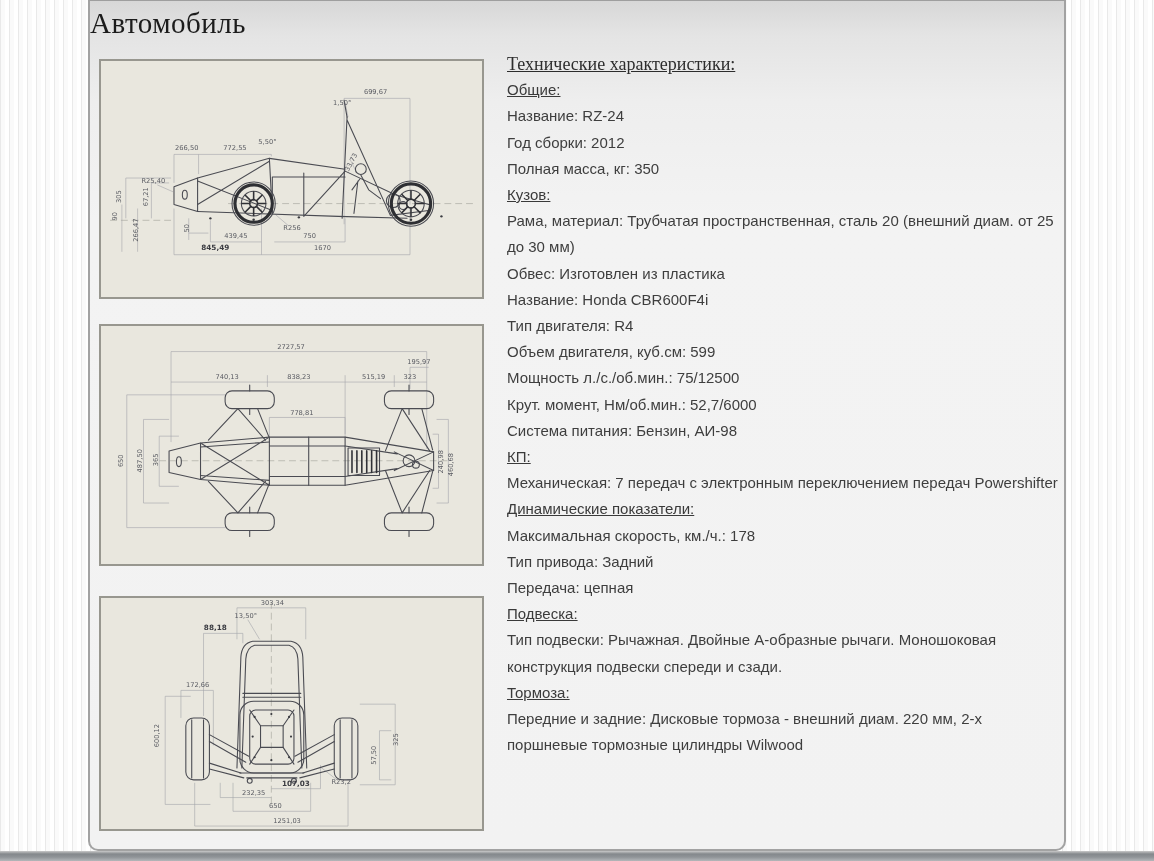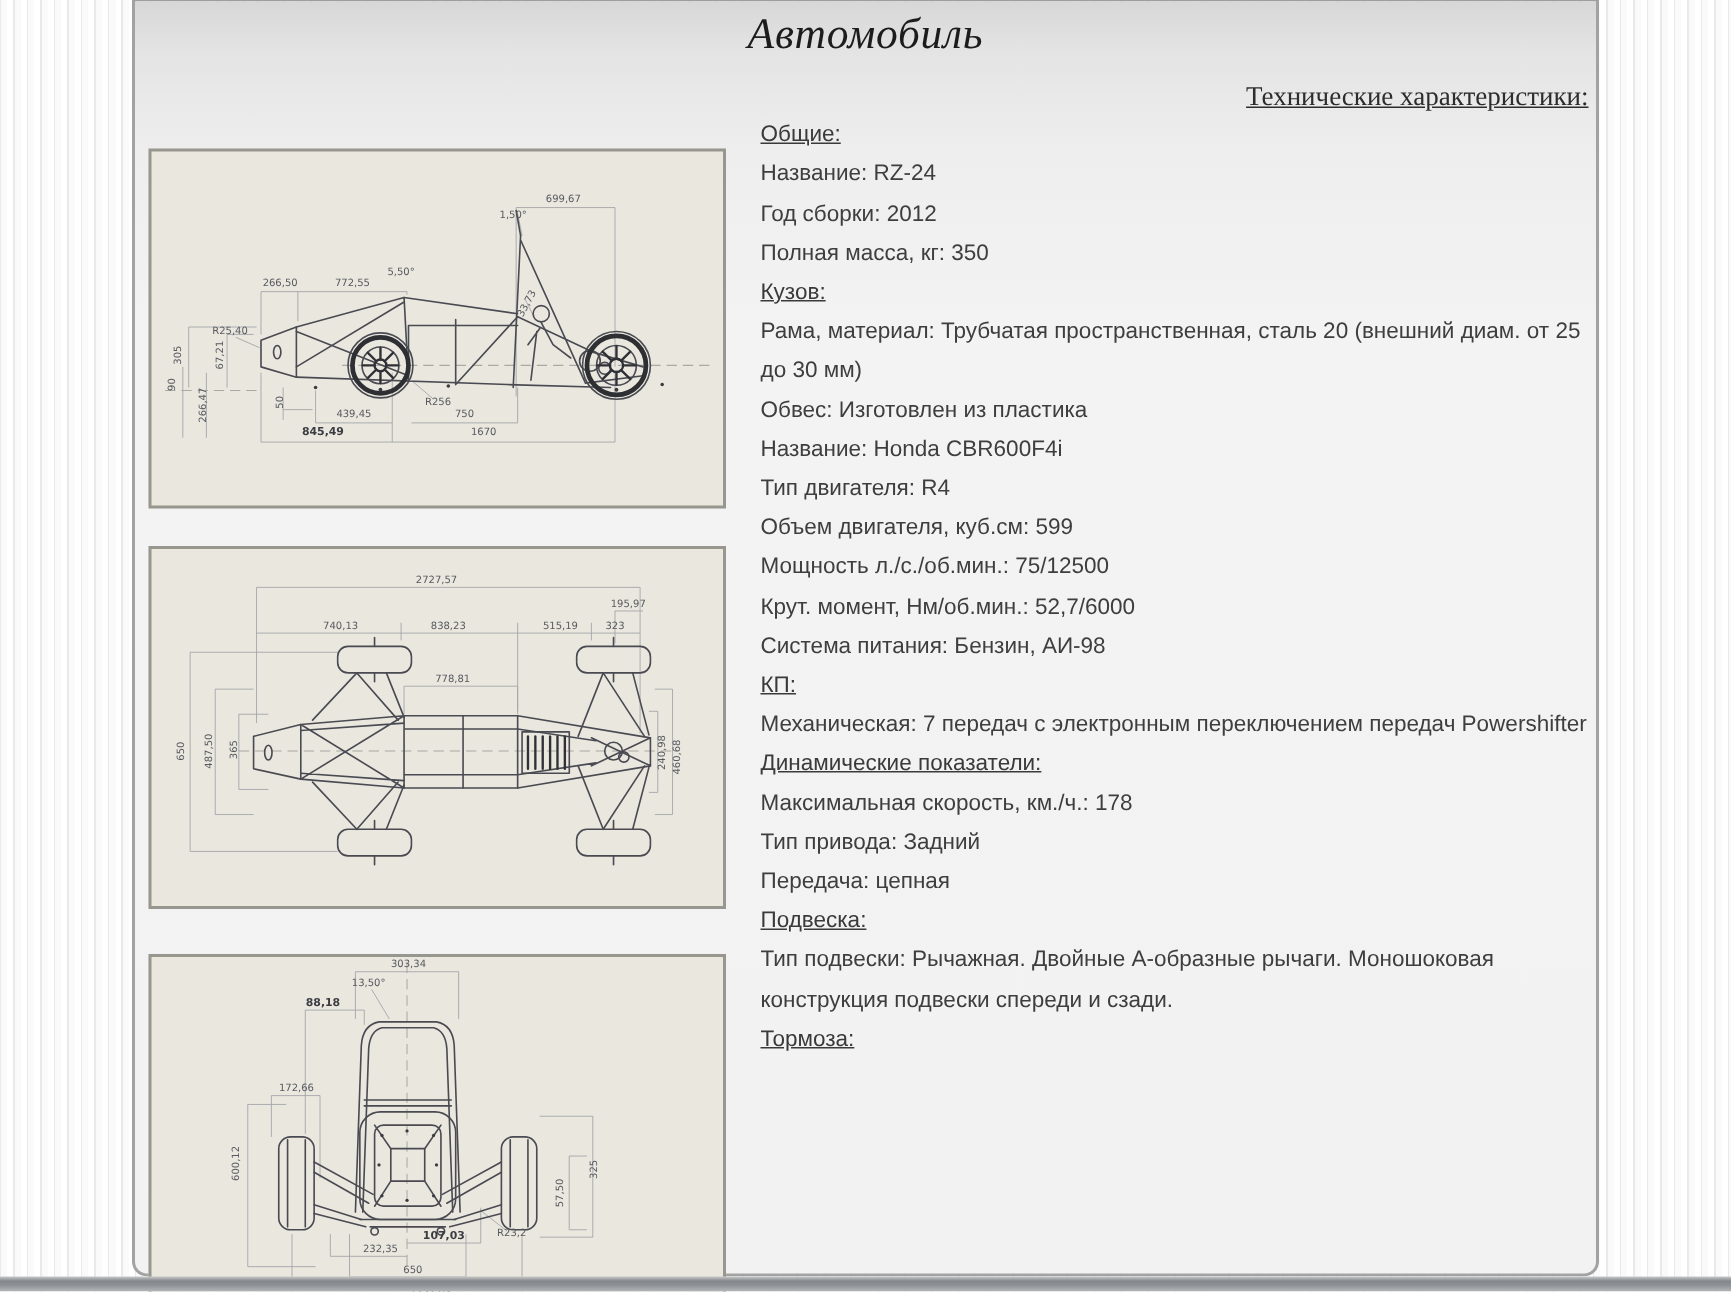--- a/index.html
+++ b/index.html
@@ -11,40 +11,39 @@
   }
   .content{
     position:absolute;left:88px;top:0;width:978px;height:851px;
     box-sizing:border-box;
     border:2px solid #a2a2a2;border-top:1px solid #9e9e9e;
     border-radius:0 0 10px 10px;
     background:linear-gradient(180deg,#d7d7d7 0,#e4e4e4 34px,#eeeeee 100px,#f3f3f3 220px,#f2f2f2 100%);
   }
   .page-title{
     position:absolute;left:0;top:6px;width:100%;margin:0;
-    text-align:center;font-family:"Liberation Serif",serif;
-    font-weight:400;font-size:29px;color:#1c1c1c;letter-spacing:.5px;font-style:italic;
+    text-align:left;font-family:"Liberation Serif",serif;
+    font-weight:400;font-size:29px;color:#1c1c1c;letter-spacing:.5px;
   }
   .panel{
     position:absolute;left:9px;width:385px;box-sizing:border-box;
-    border:2px solid #98978f;background:#e9e7de;margin-top:40px;
+    border:2px solid #98978f;background:#e9e7de;
   }
   .panel svg{display:block;width:100%;height:100%;}
   #panel-side{top:58px;height:240px;}
   #panel-top{top:323px;height:242px;}
   #panel-front{top:595px;height:235px;}
   .specs{
     position:absolute;left:417px;top:50px;width:552px;
     font-size:15px;line-height:26.2px;color:#3e3e3e;
   }
   .specs p{margin:0;}
   .specs-title{
     font-family:"Liberation Serif",serif;font-size:18px;color:#2d2d2d;
     text-decoration:underline;
-    text-align:right;
   }
   .sec-head span{text-decoration:underline;color:#3a3a3a;}
   
   .dash path{stroke:#aaaaa2;stroke-width:.7;fill:none;stroke-dasharray:7 4;}
   .dim path{stroke:#a3a4aa;stroke-width:.6;fill:none;}
   .frame path,.frame rect,.frame circle,.frame ellipse{stroke:#4a4b52;stroke-width:1.1;fill:none;stroke-linejoin:round;stroke-linecap:round;}
   .heavy{stroke:#2e2f33 !important;stroke-width:3.2 !important;fill:none !important;}
   .mid{stroke:#303136 !important;stroke-width:1.6 !important;fill:none !important;}
   .bolts circle{fill:#3a3b40;stroke:none;}
   text.dimlbl{font-family:"DejaVu Sans",sans-serif;font-size:6.8px;fill:#585a61;}
@@ -267,18 +266,19 @@
         <p class="sec-item">Система питания: Бензин, АИ-98</p>
         <p class="sec-head"><span>КП:</span></p>
         <p class="sec-item">Механическая: 7 передач с электронным переключением передач Powershifter</p>
         <p class="sec-head"><span>Динамические показатели:</span></p>
         <p class="sec-item">Максимальная скорость, км./ч.: 178</p>
         <p class="sec-item">Тип привода: Задний</p>
         <p class="sec-item">Передача: цепная</p>
         <p class="sec-head"><span>Подвеска:</span></p>
         <p class="sec-item">Тип подвески: Рычажная. Двойные А-образные рычаги. Моношоковая конструкция подвески спереди и сзади.</p>
         <p class="sec-head"><span>Тормоза:</span></p>
+        <p class="sec-item">Передние и задние: Дисковые тормоза - внешний диам. 220 мм, 2-х поршневые тормозные цилиндры Wilwood</p>
       </div>
   </div>
 
 </div>
 
 <div class="footer-bar"></div>
 
 </body></html>

